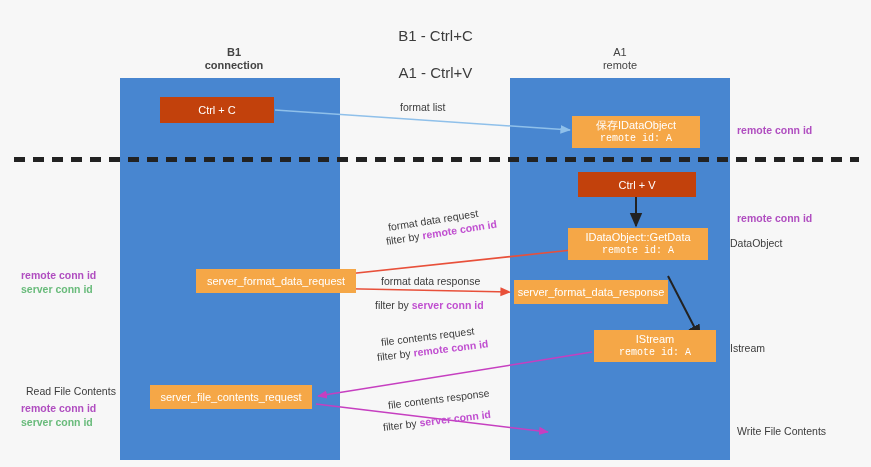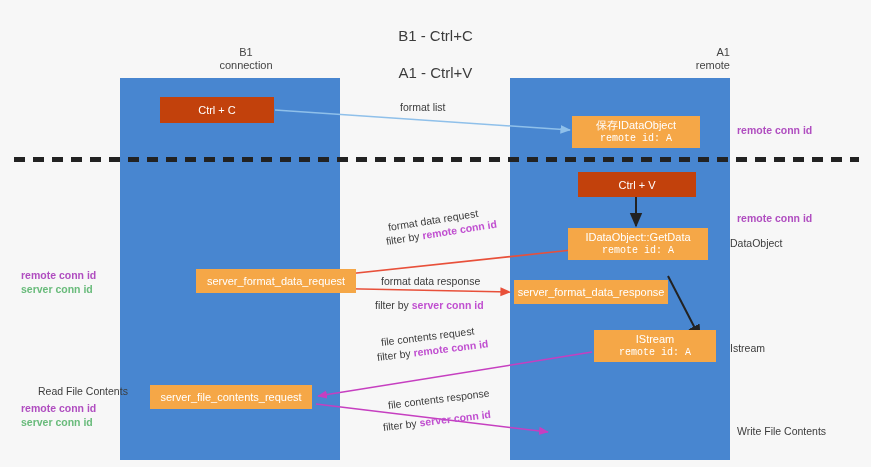--- a/index.html
+++ b/index.html
@@ -29,22 +29,22 @@
   }
   #title div { white-space: pre; margin-top: 18px; }
 
   
   .col-head {
     text-align: center;
     font-size: 11px;
     line-height: 13px;
     color: #444;
   }
-  #col-head-b1 { left: 136px; top: 46px; width: 220px; }
-  #col-head-a1 { left: 510px; top: 46px; width: 220px; text-align: right; }
+  #col-head-b1 { left: 124px; top: 46px; width: 220px; font-weight: bold; }
+  #col-head-a1 { left: 510px; top: 46px; width: 220px; }
 
   
   .lane {
     background: #4886d0;
     top: 78px; height: 382px;
   }
   #lane-b1 { left: 120px; width: 220px; }
   #lane-a1 { left: 510px; width: 220px; }
 
   
@@ -202,21 +202,21 @@
   <div class="abs edge-label rot-up2" style="left:377px; top:350px;"><span>filter by </span><span class="hl-purple">remote conn id</span></div>
 
   <div class="abs edge-label rot-up2" style="left:388px; top:398px;">file contents response</div>
   <div class="abs edge-label rot-up2" style="left:383px; top:420px;"><span>filter by </span><span class="hl-magenta">server conn id</span></div>
 
   <div class="abs side" style="left:21px; top:268px;">
     <div class="purple">remote conn id</div>
     <div class="green-t">server conn id</div>
   </div>
 
-  <div class="abs side plain" style="left:38px; top:384px;">Read File Contents</div>
+  <div class="abs side plain" style="left:26px; top:384px;">Read File Contents</div>
   <div class="abs side" style="left:21px; top:401px;">
     <div class="purple">remote conn id</div>
     <div class="green-t">server conn id</div>
   </div>
 
   <div class="abs side purple" style="left:737px; top:123px;">remote conn id</div>
   <div class="abs side purple" style="left:737px; top:211px;">remote conn id</div>
   <div class="abs side plain" style="left:730px; top:236px;">DataObject</div>
   <div class="abs side plain" style="left:730px; top:341px;">Istream</div>
   <div class="abs side plain" style="left:737px; top:424px;">Write File Contents</div>

